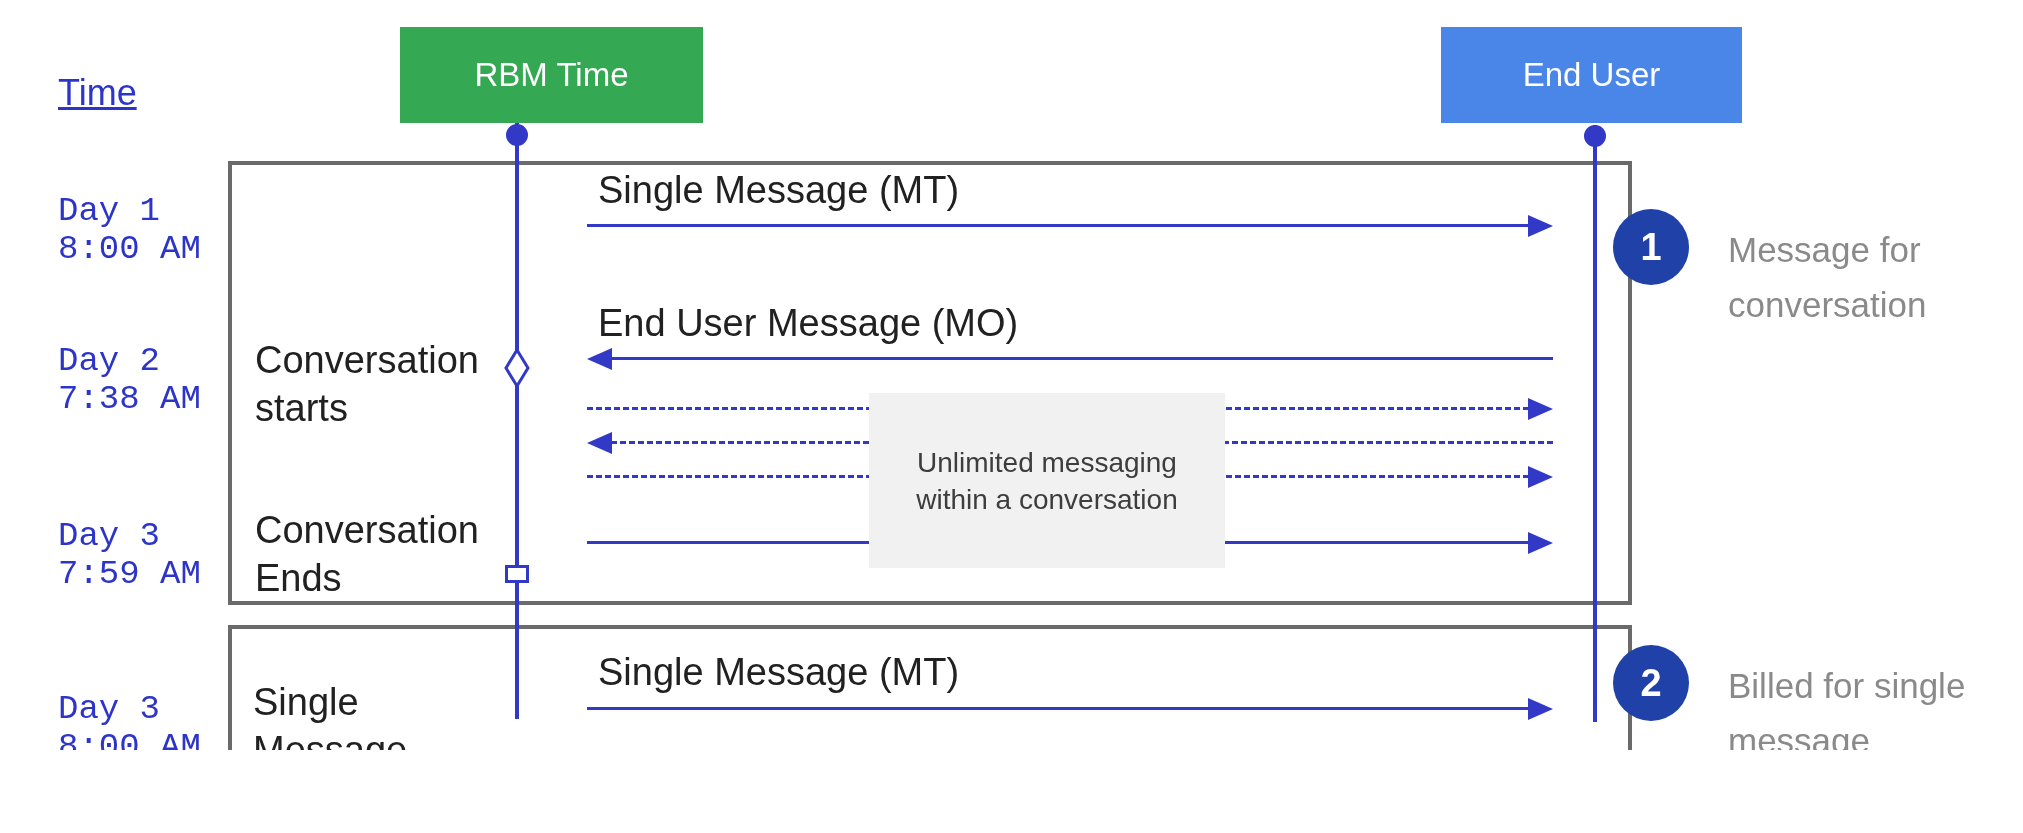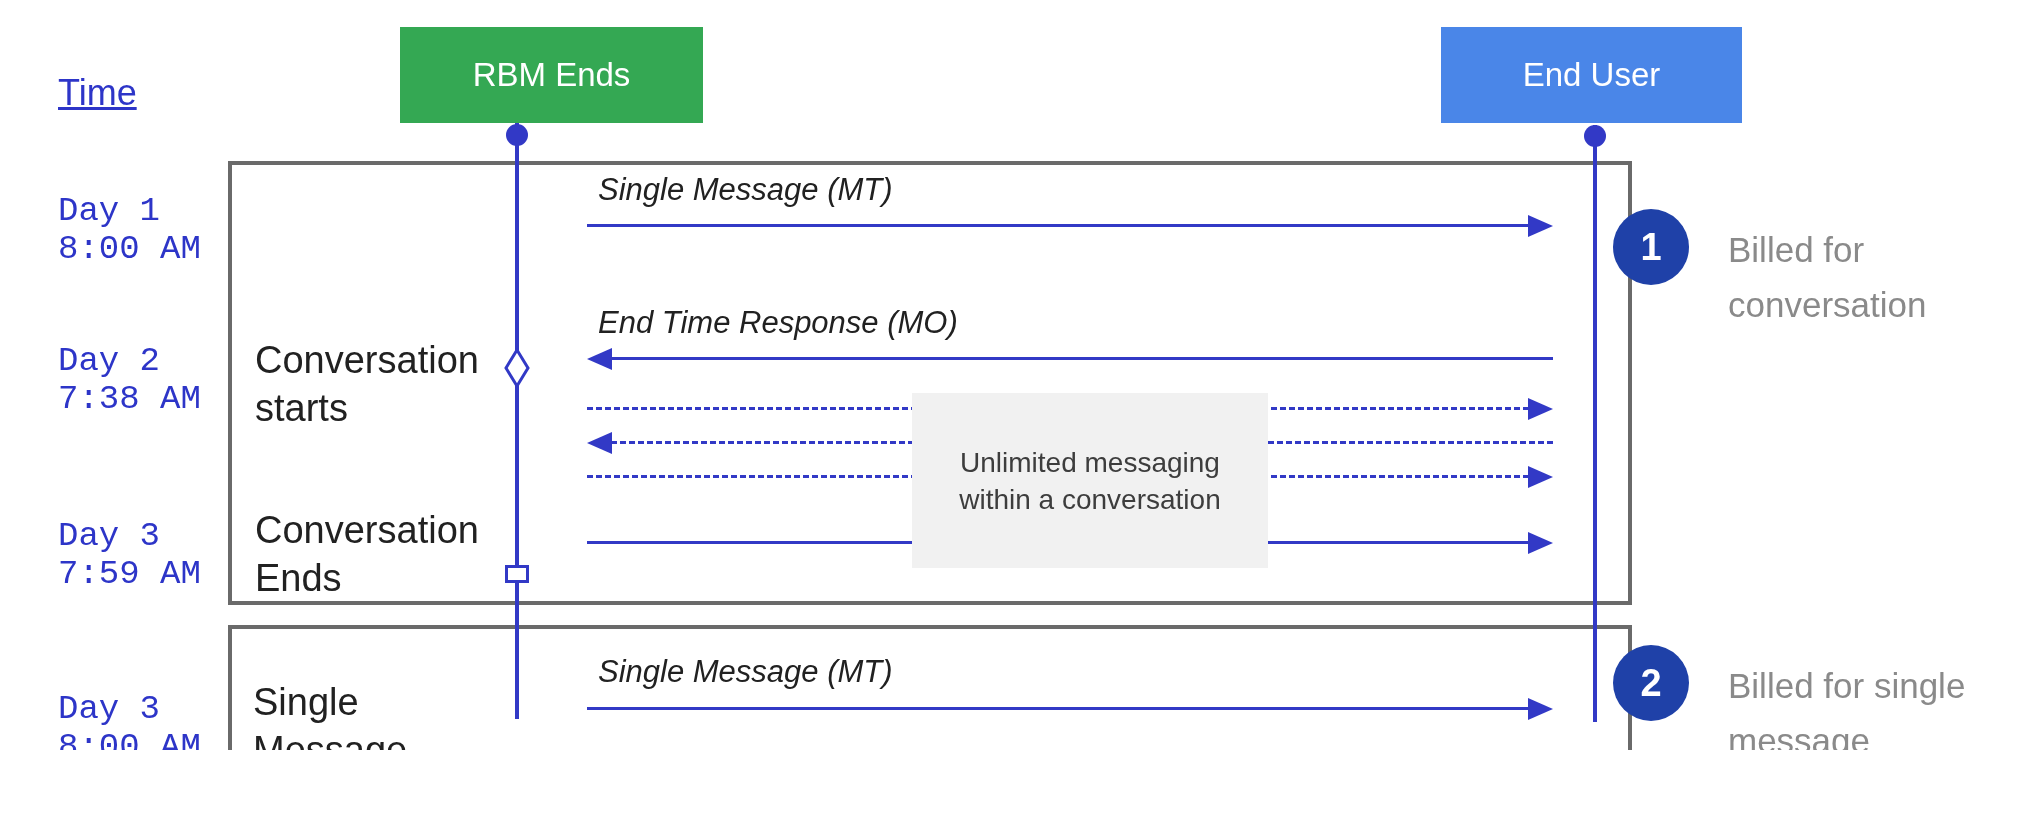--- a/index.html
+++ b/index.html
@@ -86,23 +86,22 @@
     background: #ffffff;
     border: 3px solid var(--line_blue);
     box-sizing: border-box;
     z-index: 5;
   }
 
   
   .msg-label {
     left: 598px;
     color: var(--ink);
-    font-size: 31px; line-height: 44px;
+    font-size: 38px; line-height: 44px;
     z-index: 3;
-    font-style: italic;
   }
   .lbl-mt1 { top: 168px; }
   .lbl-mo  { top: 301px; }
   .lbl-mt2 { top: 650px; }
 
   .shaft { height: 0; border-top: 3px solid var(--line_blue); z-index: 3; }
   .shaft.dashed { border-top-style: dashed; }
   .head {
     width: 0; height: 0; z-index: 3;
     border-top: 11px solid transparent;
@@ -130,21 +129,20 @@
   .note {
     left: 869px; top: 393px;
     width: 356px; height: 175px;
     background: var(--note_bg);
     display: flex; align-items: center; justify-content: center;
     text-align: center;
     color: var(--note_text);
     font-size: 28px; line-height: 37px;
     white-space: pre-line;
     z-index: 5;
-    margin-left: 43px;
   }
 
   
   .badge {
     width: 76px; height: 76px; border-radius: 50%;
     background: var(--badge_blue);
     color: #ffffff;
     display: flex; align-items: center; justify-content: center;
     font-size: 38px; font-weight: bold;
     z-index: 6;
@@ -162,21 +160,21 @@
   .billed-2 { top: 658px; }
 </style>
 </head>
 <body>
 
 <div class="stage">
 
   <div class="abs time-header">Time</div>
 
   <div class="abs actor-box actor-agent">
-    <span>RBM Ends</span>
+    <span>RBM Time</span>
   </div>
   <div class="abs actor-box actor-user">
     <span>End User</span>
   </div>
 
   <div class="abs lifeline lifeline-agent"></div>
   <div class="abs lifeline lifeline-user"></div>
   <div class="abs lifeline-dot dot-agent"></div>
   <div class="abs lifeline-dot dot-user"></div>
 
@@ -201,21 +199,21 @@
 
   <svg class="abs marker-diamond" width="26" height="40" viewBox="0 0 26 40">
     <polygon points="13,2 24,20 13,38 2,20" fill="#ffffff" stroke="#3239c6" stroke-width="3"></polygon>
   </svg>
   <div class="abs marker-square"></div>
 
   <div class="abs msg-label lbl-mt1">Single Message (MT)</div>
   <div class="abs shaft m1-shaft"></div>
   <div class="abs head head-right m1-head"></div>
 
-  <div class="abs msg-label lbl-mo">End Time Response (MO)</div>
+  <div class="abs msg-label lbl-mo">End User Message (MO)</div>
   <div class="abs shaft m2-shaft"></div>
   <div class="abs head head-left m2-head"></div>
 
   <div class="abs shaft dashed m3-shaft"></div>
   <div class="abs head head-right m3-head"></div>
   <div class="abs shaft dashed m4-shaft"></div>
   <div class="abs head head-left m4-head"></div>
   <div class="abs shaft dashed m5-shaft"></div>
   <div class="abs head head-right m5-head"></div>
 
@@ -225,21 +223,21 @@
   <div class="abs note">Unlimited messaging
 within a conversation</div>
 
   <div class="abs msg-label lbl-mt2">Single Message (MT)</div>
   <div class="abs shaft m7-shaft"></div>
   <div class="abs head head-right m7-head"></div>
 
   <div class="abs badge badge-1">
     <span>1</span>
   </div>
-  <div class="abs billed billed-1">Billed for
+  <div class="abs billed billed-1">Message for
 conversation</div>
 
   <div class="abs badge badge-2">
     <span>2</span>
   </div>
   <div class="abs billed billed-2">Billed for single
 message</div>
 
 </div>
 

